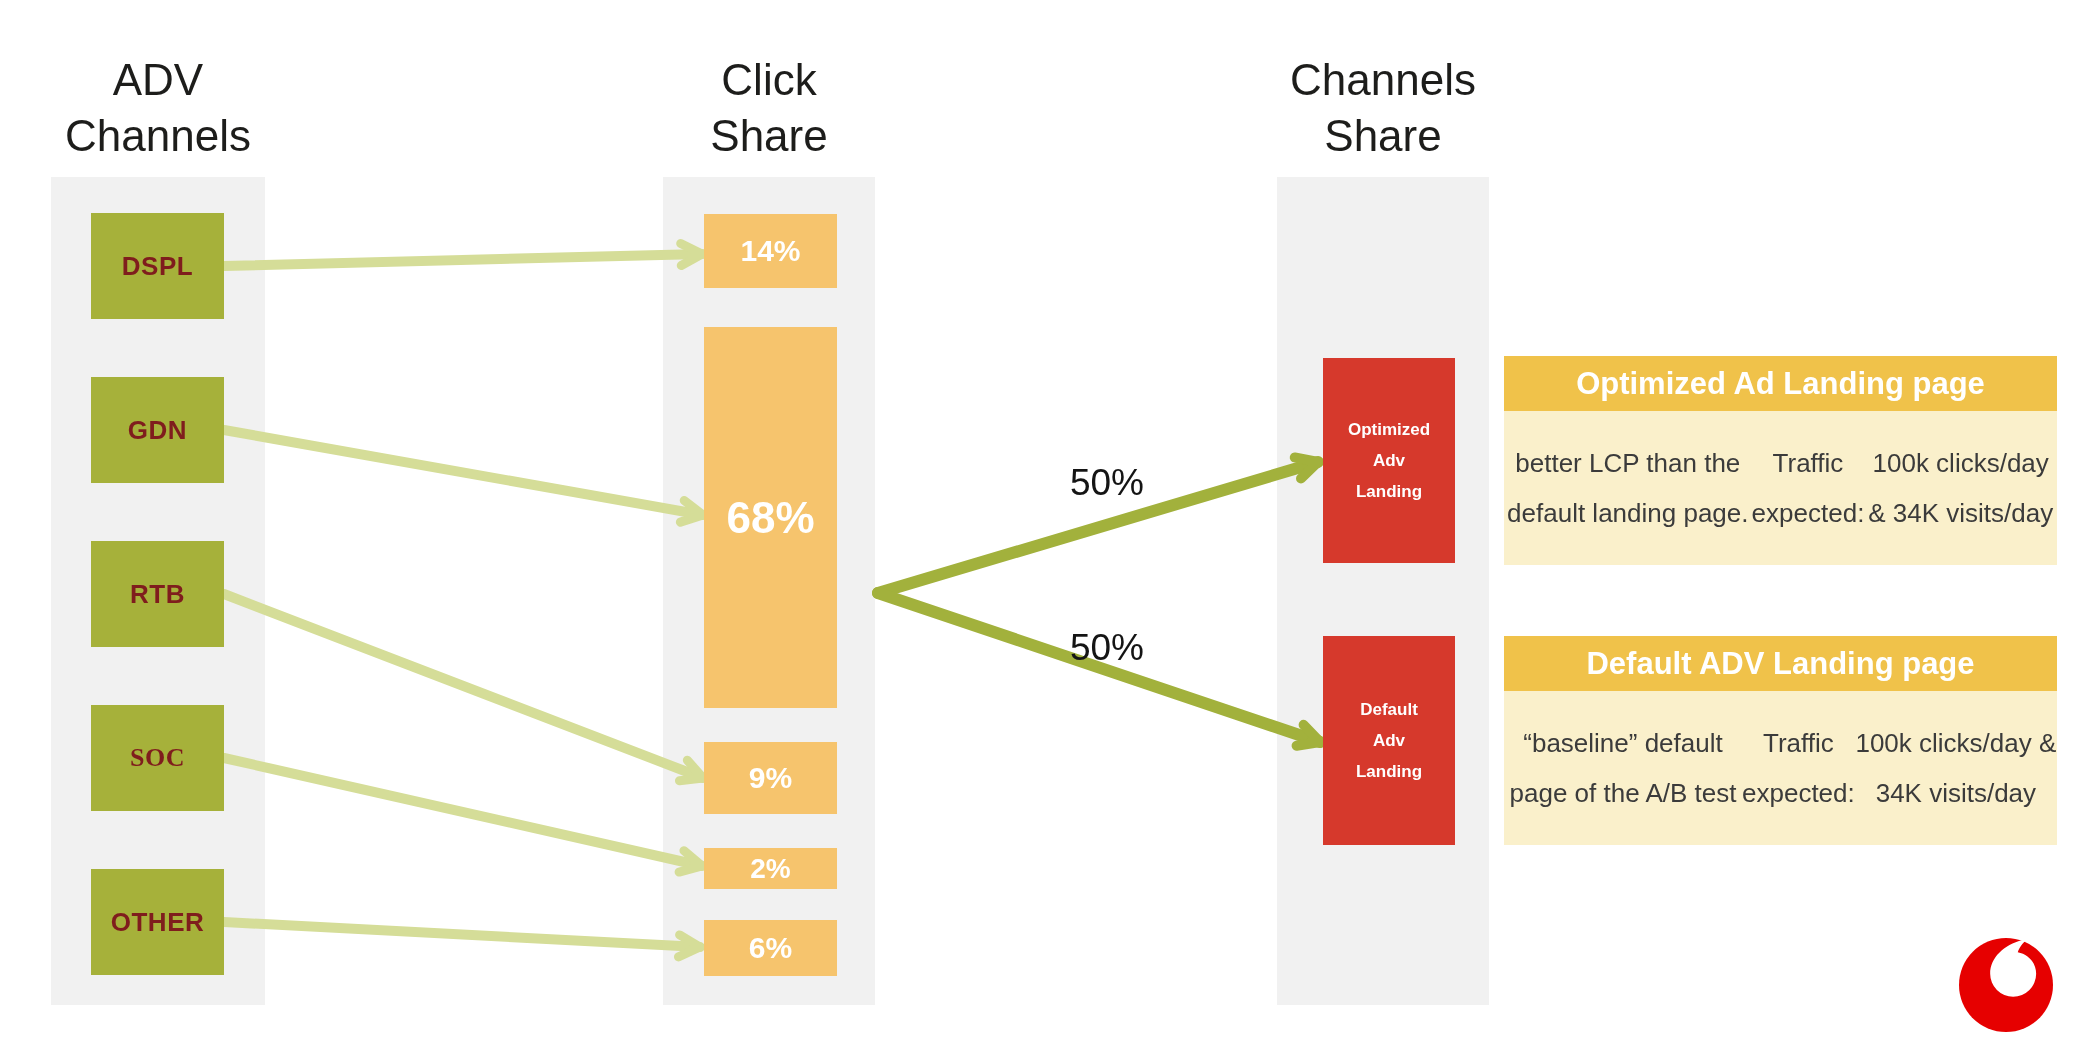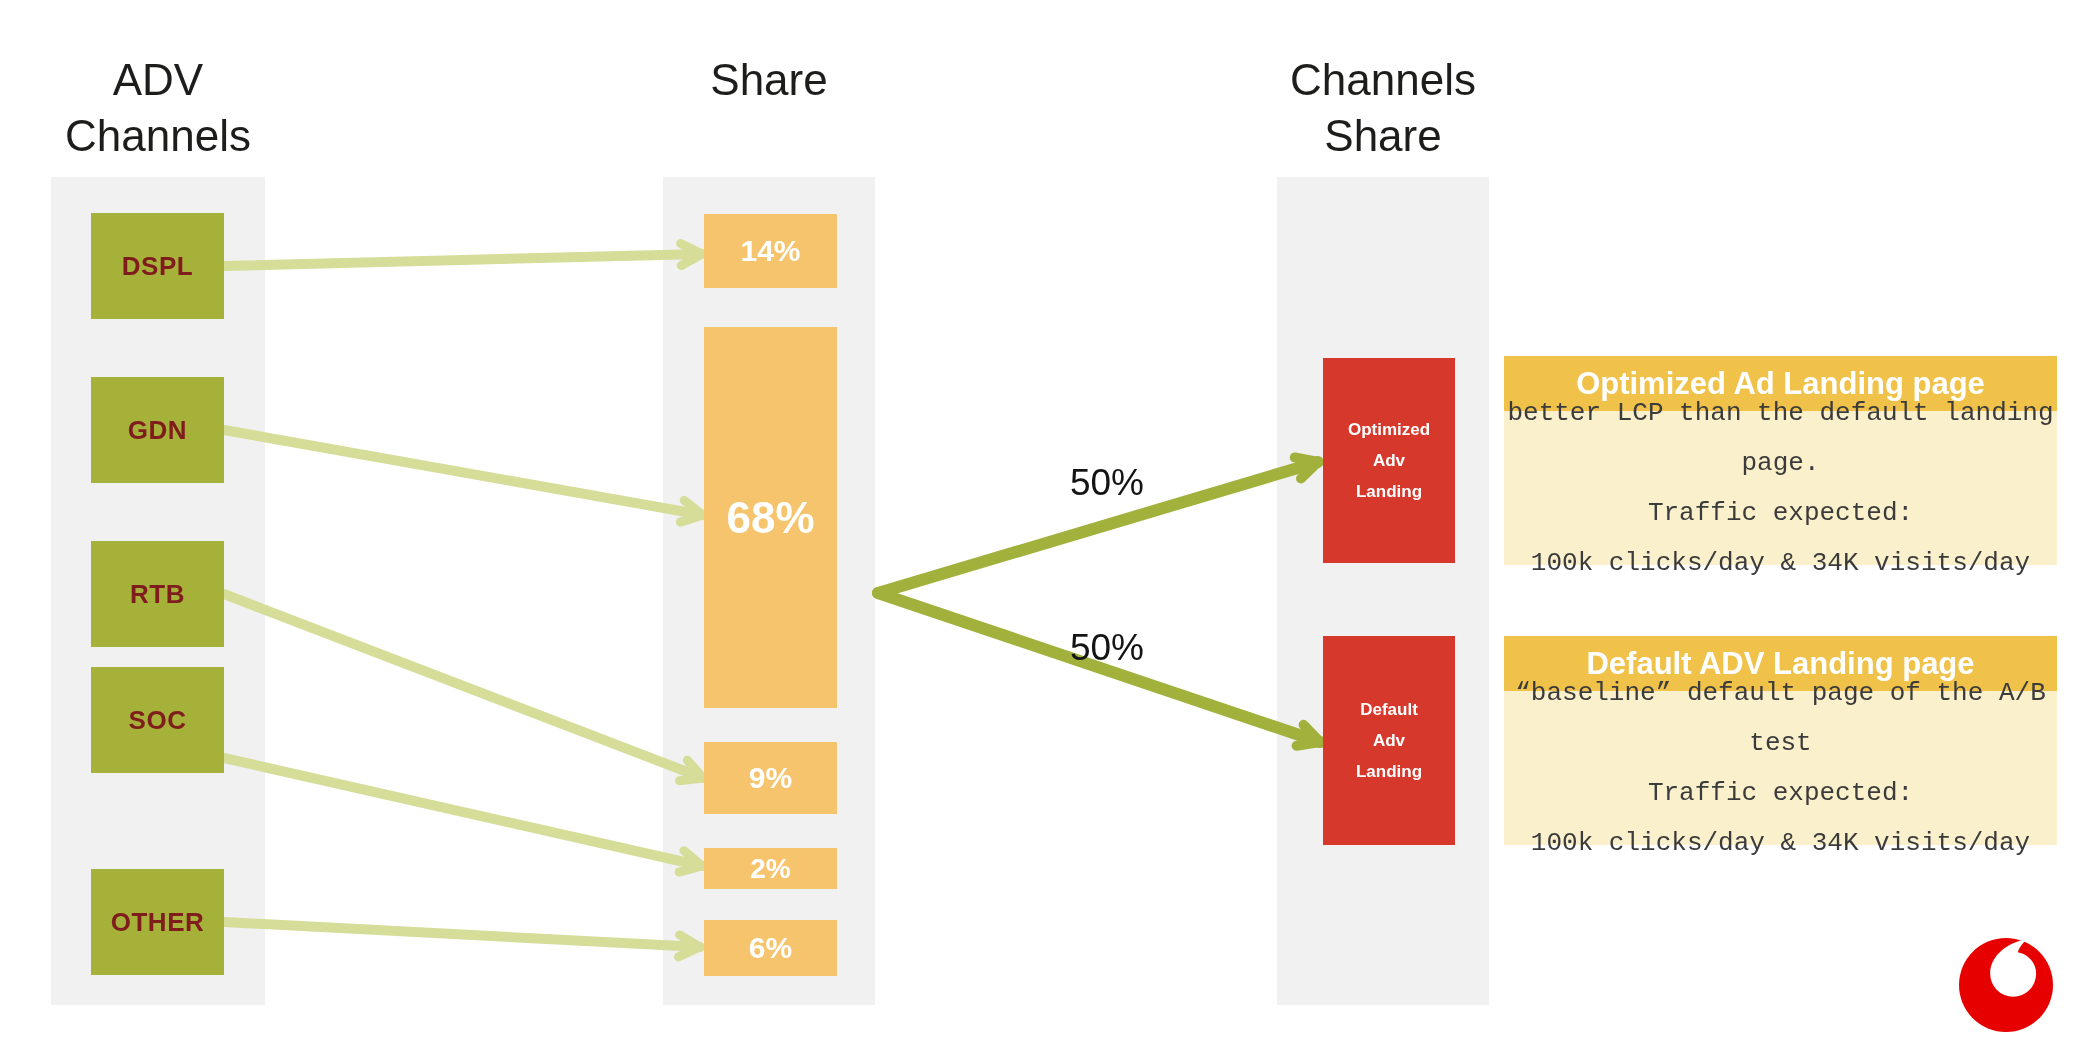--- a/index.html
+++ b/index.html
@@ -17,22 +17,22 @@
          color:#ffffff;font-weight:bold;}
   .land{position:absolute;left:1323px;width:132px;background:#d6392c;
         display:flex;flex-direction:column;align-items:center;justify-content:center;
         color:#ffffff;font-weight:bold;font-size:17px;line-height:31px;text-align:center;}
   .pct-label{position:absolute;width:140px;text-align:center;
              font-size:37px;color:#141414;}
   .card-h{position:absolute;left:1504px;width:553px;height:55px;background:#f0c24a;
           display:flex;align-items:center;justify-content:center;
           color:#ffffff;font-weight:bold;font-size:31px;}
   .card-b{position:absolute;left:1504px;width:553px;height:154px;background:#faf0cb;
-          display:flex;flex-direction:column;align-items:center;justify-content:center;
-          color:#3b3b3b;font-size:26px;line-height:50px;text-align:center;font-family:Liberation Mono, monospace;}
+          display:flex;flex-direction:row;align-items:center;justify-content:center;
+          color:#3b3b3b;font-size:26px;line-height:50px;text-align:center;}
   svg.arrows{position:absolute;left:0;top:0;pointer-events:none;}
 </style>
 </head>
 <body>
 
 <div class="canvas">
 
   <div class="colbg" style="left:51px;width:214px;"></div>
   <div class="colbg" style="left:663px;width:212px;"></div>
   <div class="colbg" style="left:1277px;width:212px;"></div>
@@ -53,37 +53,38 @@
     <line x1="224" y1="922" x2="700" y2="947" stroke="#d5dd98" stroke-width="10" stroke-linecap="round" marker-end="url(#head-pale)"></line>
     <line x1="878" y1="593" x2="1318" y2="462" stroke="#a2b13c" stroke-width="12" stroke-linecap="round" marker-end="url(#head-dark)"></line>
     <line x1="878" y1="593" x2="1320" y2="742" stroke="#a2b13c" stroke-width="12" stroke-linecap="round" marker-end="url(#head-dark)"></line>
   </svg>
 
   <div class="coltitle" style="left:8px;">
     <div>ADV</div>
     <div>Channels</div>
   </div>
   <div class="coltitle" style="left:619px;">
+    <div>Click</div>
     <div>Share</div>
   </div>
   <div class="coltitle" style="left:1233px;">
     <div>Channels</div>
     <div>Share</div>
   </div>
 
   <div class="chan" style="top:213px;">
     <span>DSPL</span>
   </div>
   <div class="chan" style="top:377px;">
     <span>GDN</span>
   </div>
   <div class="chan" style="top:541px;">
     <span>RTB</span>
   </div>
-  <div class="chan" style="top:667px;">
+  <div class="chan" style="top:705px;font-family:Liberation Serif, serif;">
     <span>SOC</span>
   </div>
   <div class="chan" style="top:869px;">
     <span>OTHER</span>
   </div>
 
   <div class="share" style="top:214px;height:74px;font-size:30px;">
     <span>14%</span>
   </div>
   <div class="share" style="top:327px;height:381px;font-size:44px;">

